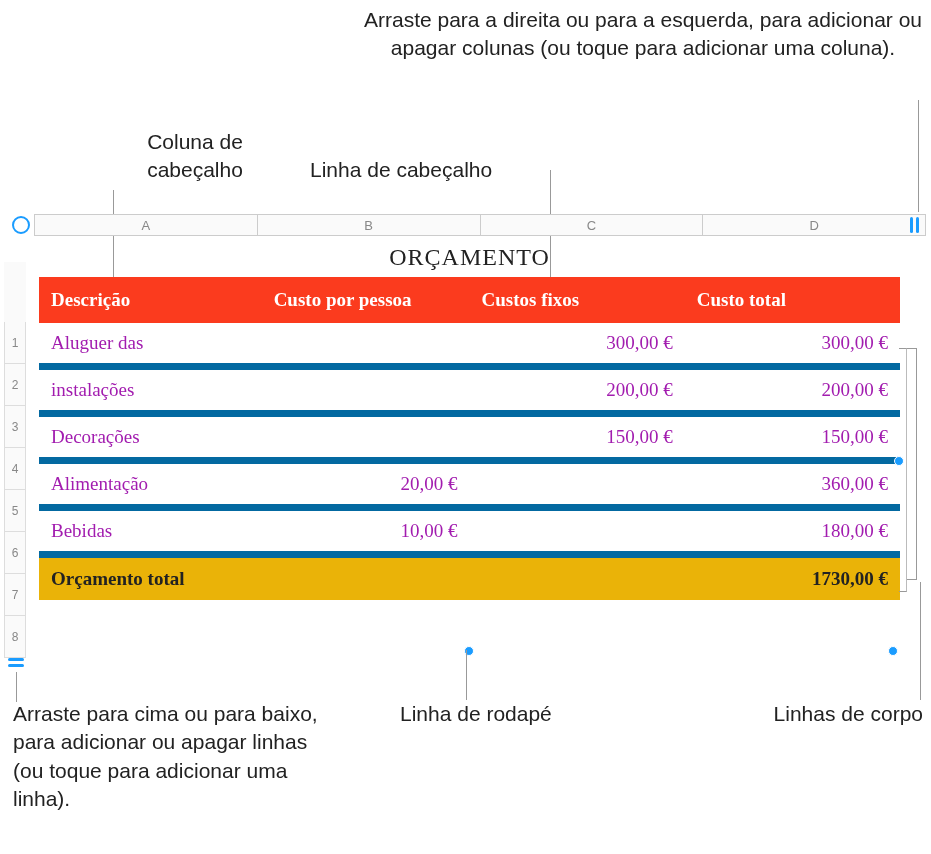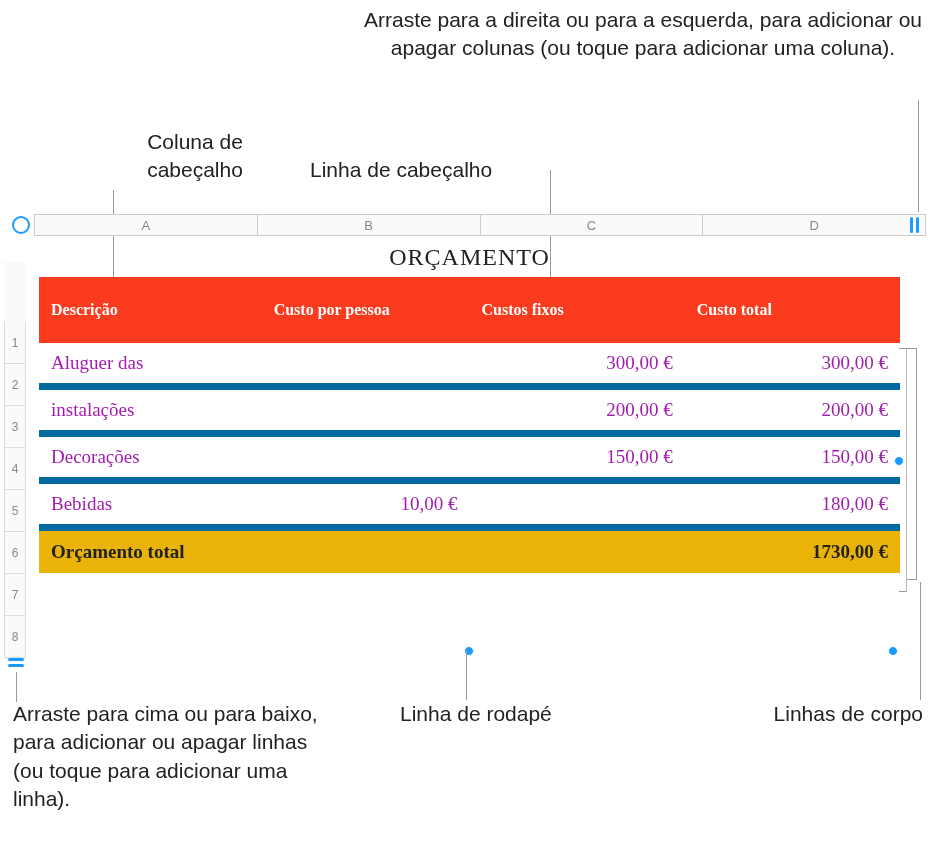--- a/index.html
+++ b/index.html
@@ -96,22 +96,22 @@
     width: 100%;
     border-collapse: collapse;
     font-family: Georgia, "Times New Roman", serif;
     font-size: 19px;
   }
   table.budget thead th {
     background: #fb3b1e;
     color: #fff;
     font-weight: bold;
     text-align: left;
-    padding: 24px 12px;
-    font-size: 16px;
+    padding: 12px 12px;
+    font-size: 19px;
   }
   table.budget thead th.c { text-align: left; padding-left: 28px;}
   table.budget tbody td {
     border-bottom: 7px solid #0369a1;
     padding: 9px 12px;
     color: #a21caf;
   }
   table.budget tbody td.r { text-align: right; }
   table.budget tfoot td {
     background: #eab308;
@@ -239,20 +239,26 @@
           <td class="r">200,00 €</td>
           <td class="r">200,00 €</td>
         </tr>
         <tr>
           <td>Decorações</td>
           <td class="r"></td>
           <td class="r">150,00 €</td>
           <td class="r">150,00 €</td>
         </tr>
         <tr>
+          <td>Alimentação</td>
+          <td class="r">20,00 €</td>
+          <td class="r"></td>
+          <td class="r">360,00 €</td>
+        </tr>
+        <tr>
           <td>Bebidas</td>
           <td class="r">10,00 €</td>
           <td class="r"></td>
           <td class="r">180,00 €</td>
         </tr>
       </tbody>
       <tfoot>
         <tr>
           <td colspan="3">Orçamento total</td>
           <td class="r">1730,00 €</td>

